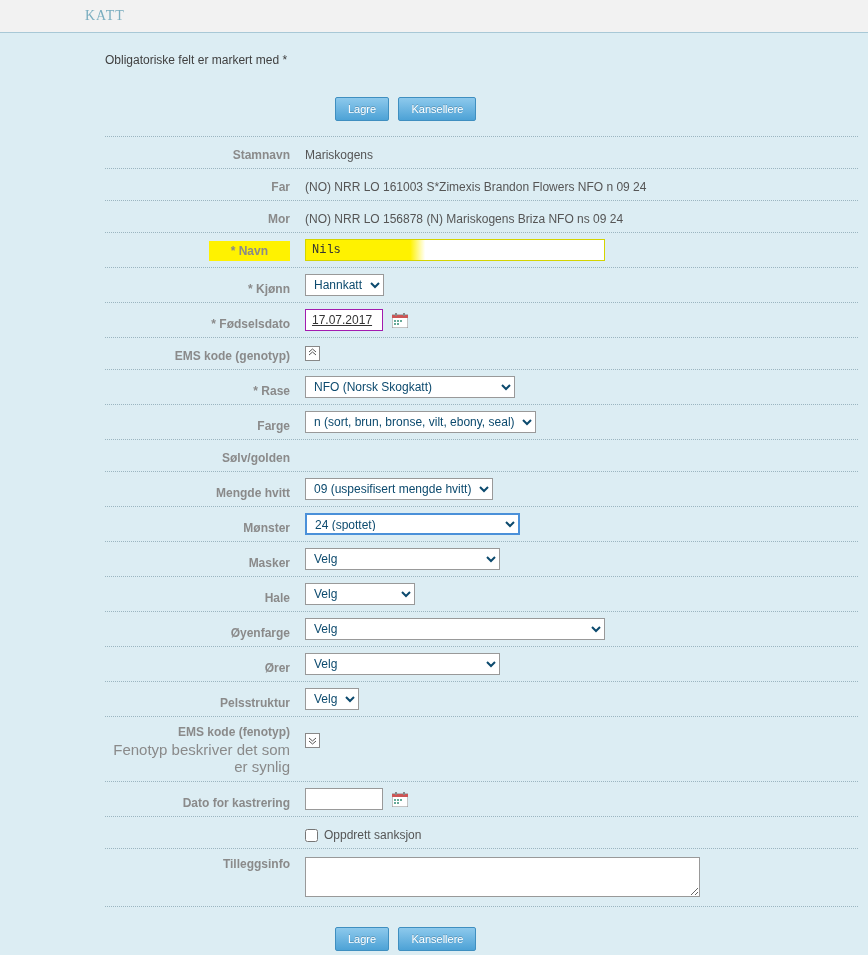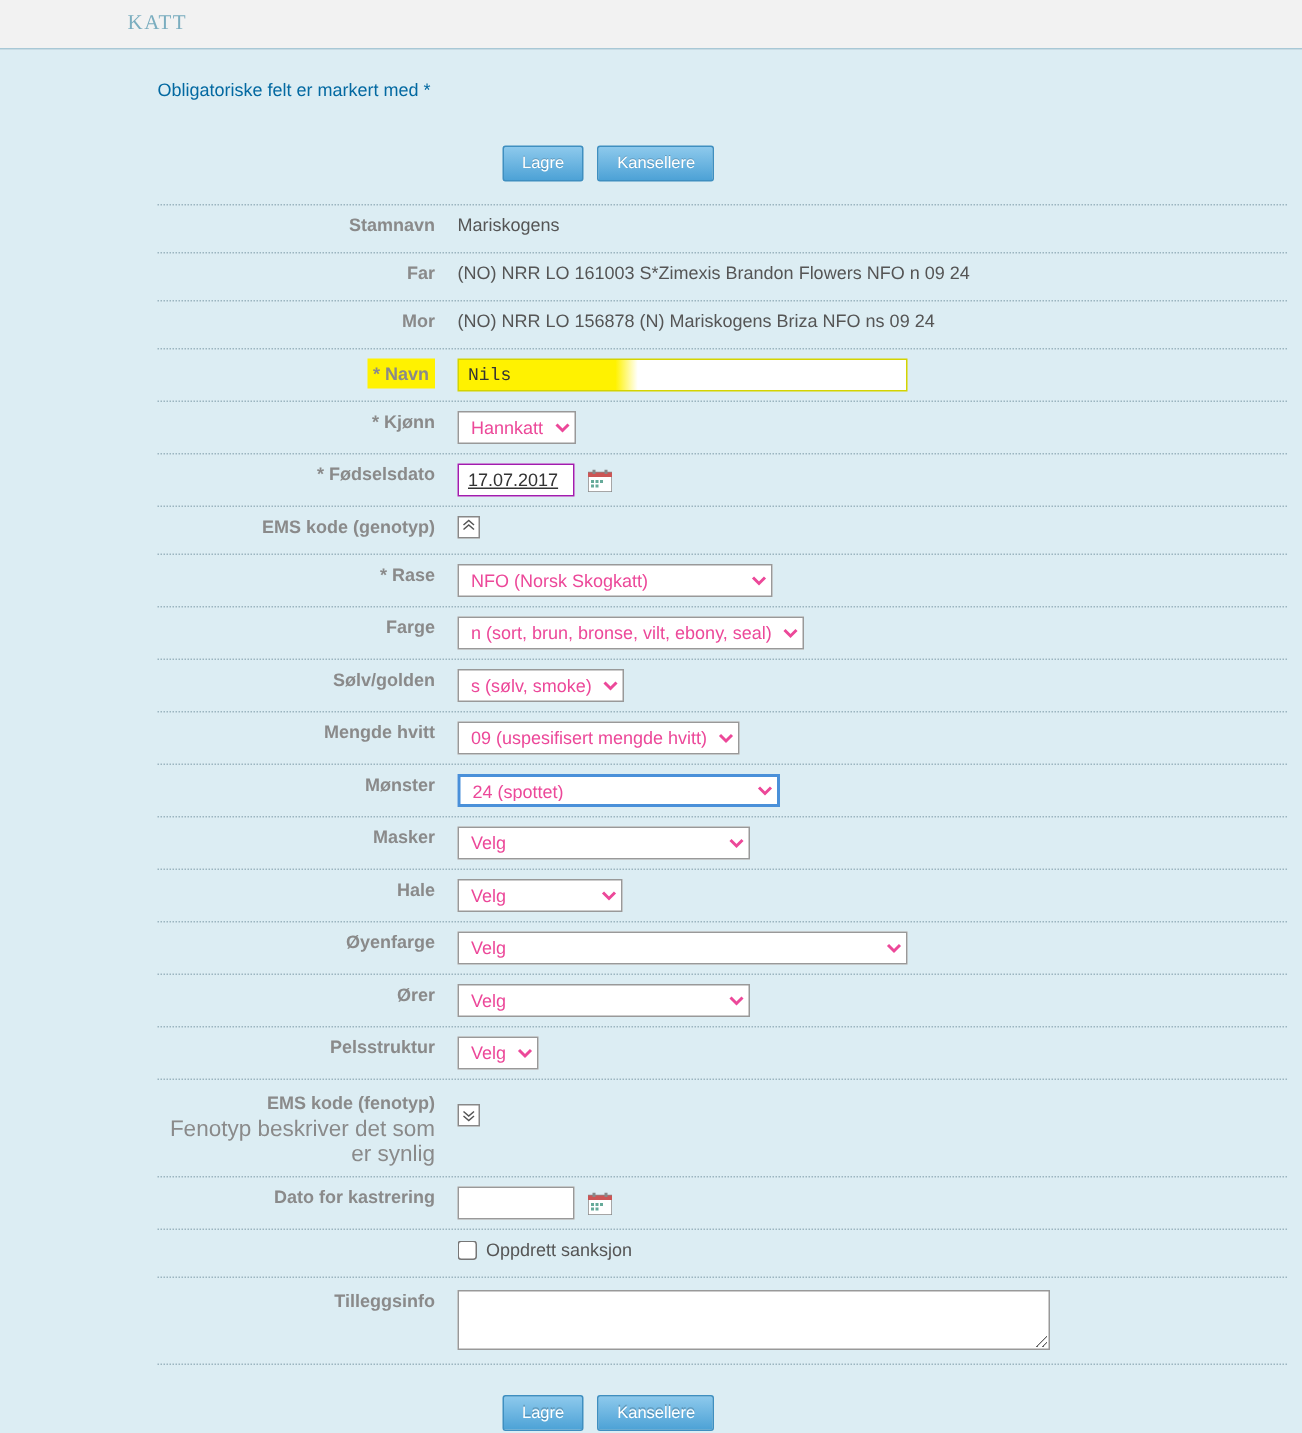--- a/index.html
+++ b/index.html
@@ -28,21 +28,21 @@
       letter-spacing: 1px;
       margin-left: -75px;
       margin-right: -10px;
       padding-left: 85px;
       font-family: Liberation Serif, serif;
     }
     .content {
       padding: 20px 0 0 30px;
     }
     .intro {
-      color: #0369a1;
+      color: #404040;
       margin-bottom: 30px;
     }
     .button-row {
       margin-left: 230px;
       margin-bottom: 15px;
     }
     .btn {
       display: inline-block;
       padding: 5px 12px;
       background: linear-gradient(to bottom, #8dc9ec, #4da2d6);
@@ -50,21 +50,21 @@
       border-radius: 2px;
       color: #fff;
       font-size: 11px;
       cursor: pointer;
       margin-right: 6px;
       font-family: inherit;
       text-shadow: 0 -1px 0 rgba(0,0,0,0.2);
     }
     .form-row {
       display: flex;
-      align-items: flex-start;
+      align-items: flex-end;
       border-top: 1px dotted #9bb5c0;
       padding: 6px 0;
       min-height: 32px;
     }
     .form-row.last {
       border-bottom: 1px dotted #9bb5c0;
     }
     .form-row.tall {
       align-items: flex-start;
       padding-top: 8px;
@@ -83,21 +83,21 @@
       color: #8a8a8a;
       display: block;
       margin-top: 2px;
     }
     .value-col {
       flex: 1;
       color: #555;
     }
     .highlight-label {
       background: #fff200;
-      padding: 3px 4px;
+      padding: 3px 22px;
       display: inline-block;
     }
     input[type="text"] {
       border: 1px solid #999;
       padding: 3px 6px;
       font-size: 12px;
       font-family: inherit;
       height: 22px;
       color: #333;
     }
@@ -118,21 +118,21 @@
       background: #fff;
       border: 1px solid #999;
     }
     select {
       border: 1px solid #999;
       padding: 2px 4px;
       font-size: 12px;
       font-family: inherit;
       height: 22px;
       background: #fff;
-      color: #ec4899;
+      color: #0c4a6e;
     }
     select.blue-border {
       border: 2px solid #4a90d9;
     }
     textarea {
       border: 1px solid #999;
       padding: 4px 6px;
       font-size: 12px;
       font-family: inherit;
       width: 395px;
@@ -270,25 +270,20 @@
       <div class="label-col">Farge</div>
       <div class="value-col">
         <select>
           <option>n (sort, brun, bronse, vilt, ebony, seal)</option>
         </select>
       </div>
     </div>
 
     <div class="form-row">
       <div class="label-col">Sølv/golden</div>
-      <div class="value-col">
-        <select>
-          <option>s (sølv, smoke)</option>
-        </select>
-      </div>
     </div>
 
     <div class="form-row">
       <div class="label-col">Mengde hvitt</div>
       <div class="value-col">
         <select>
           <option>09 (uspesifisert mengde hvitt)</option>
         </select>
       </div>
     </div>

